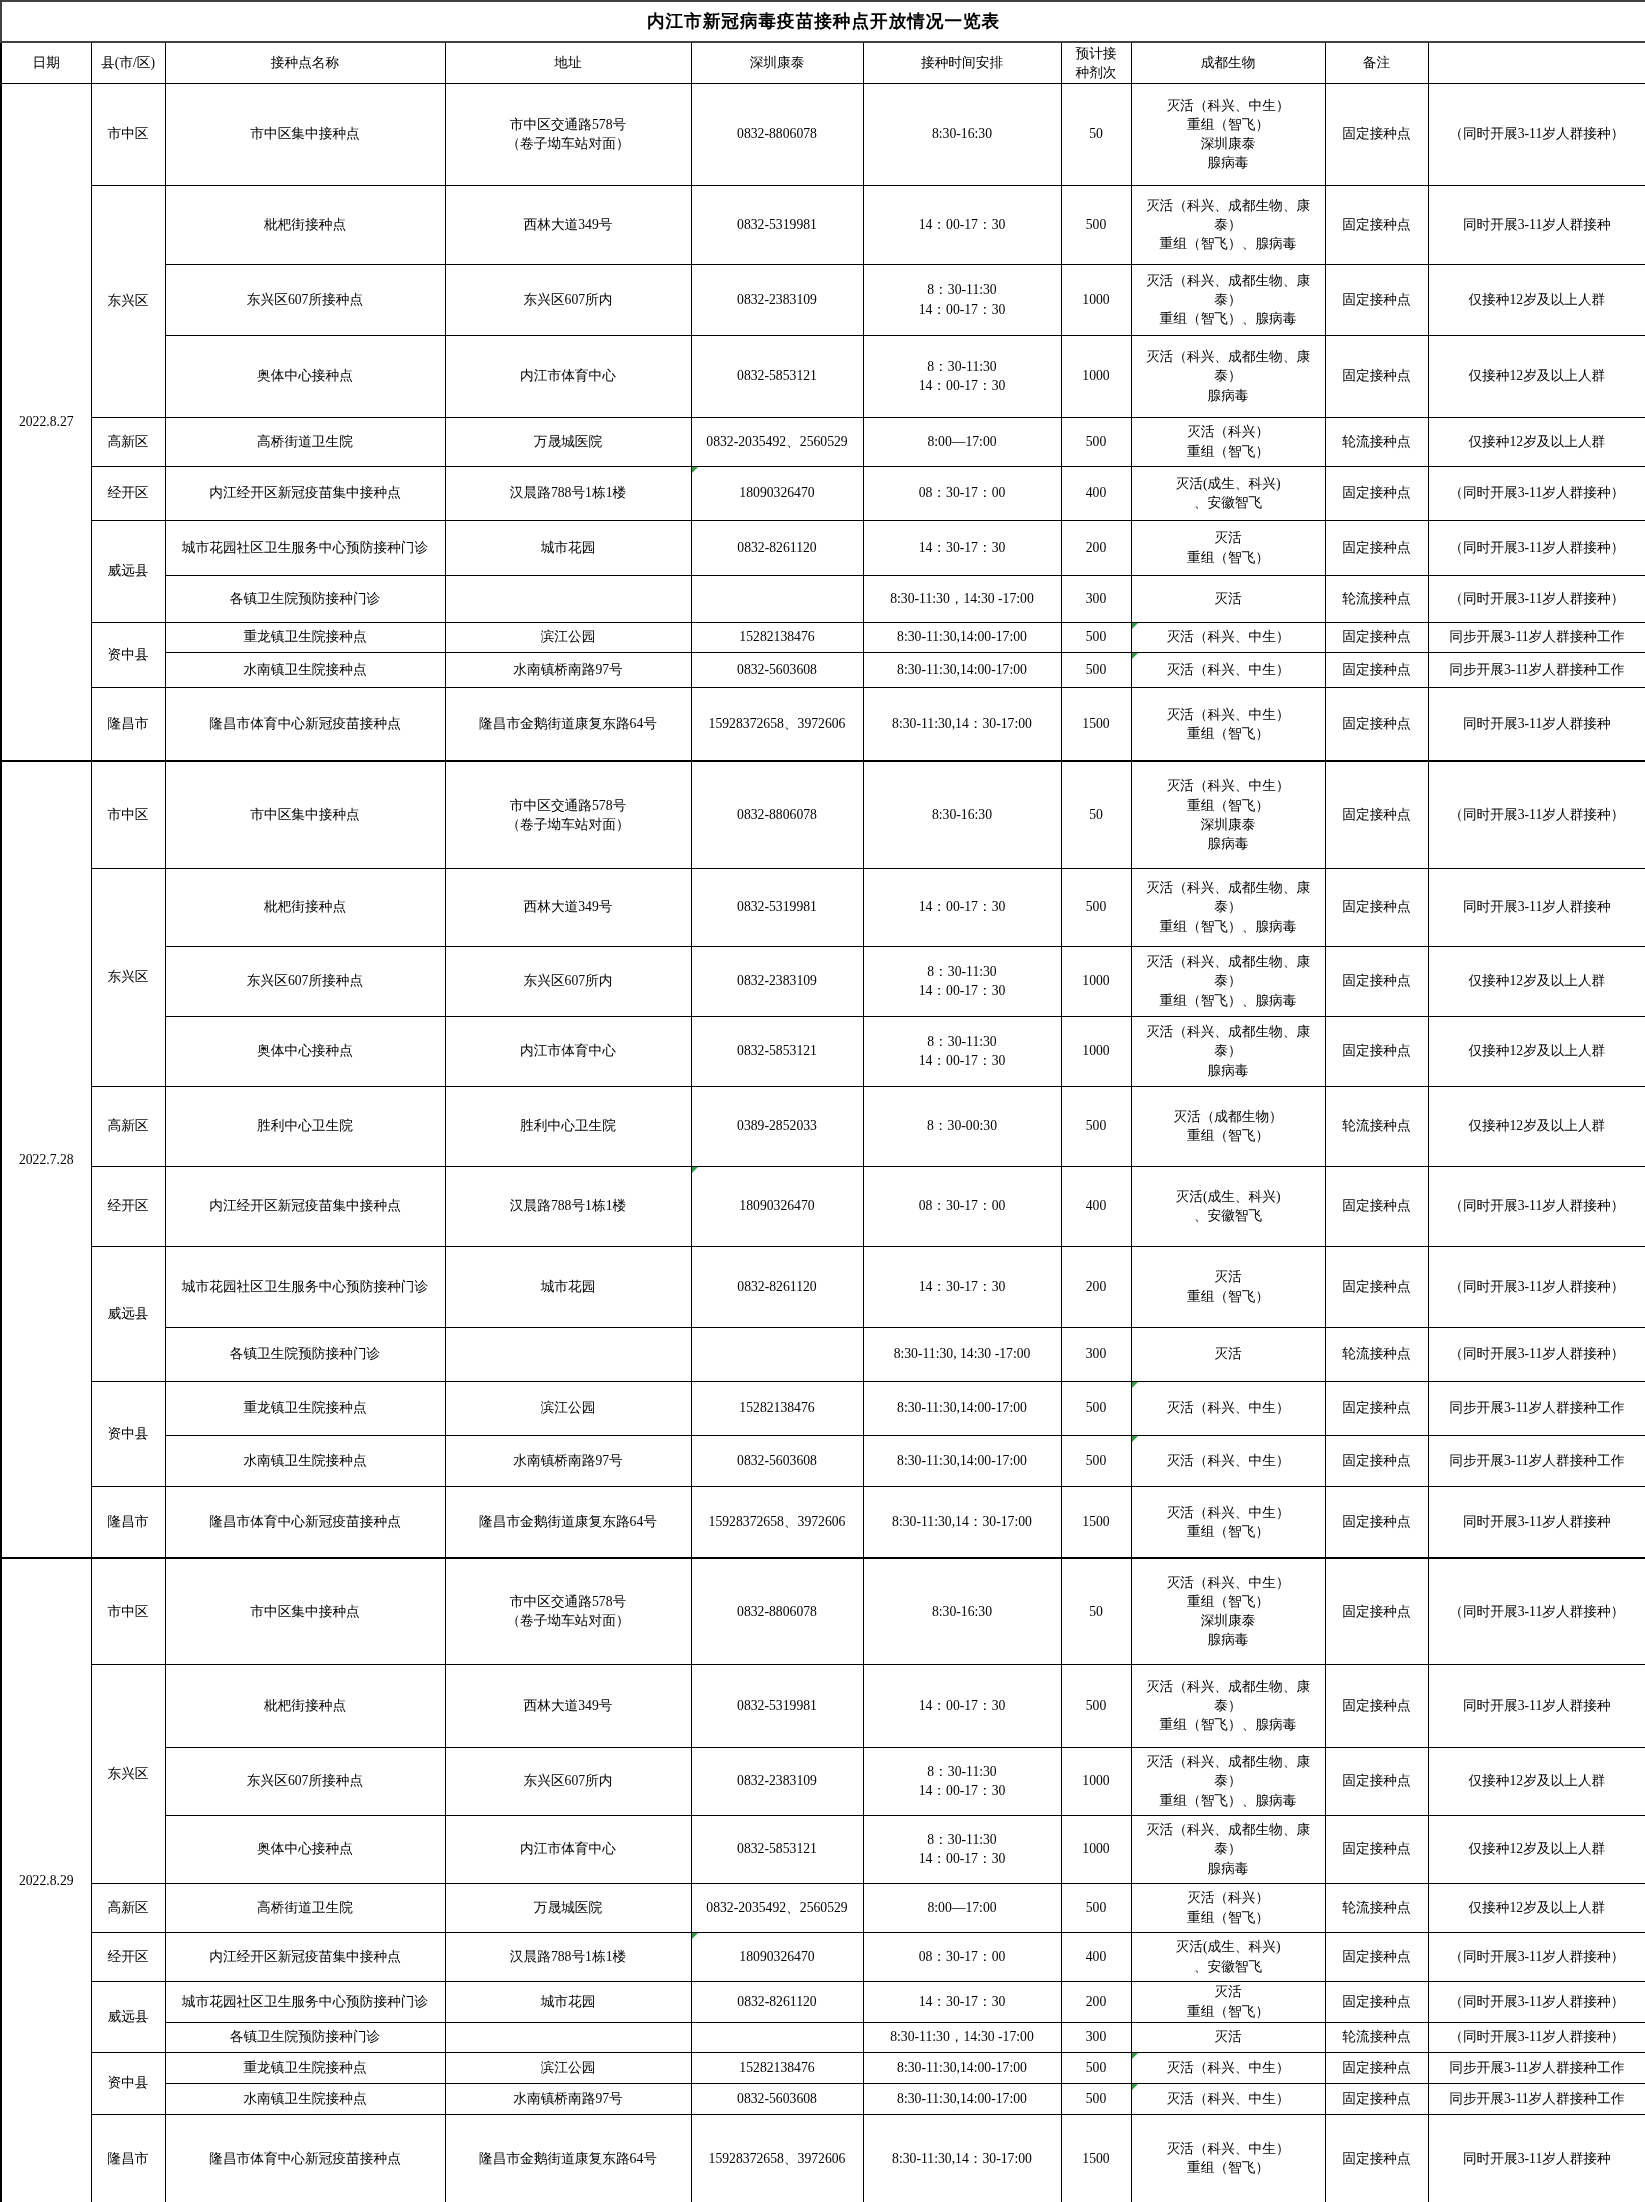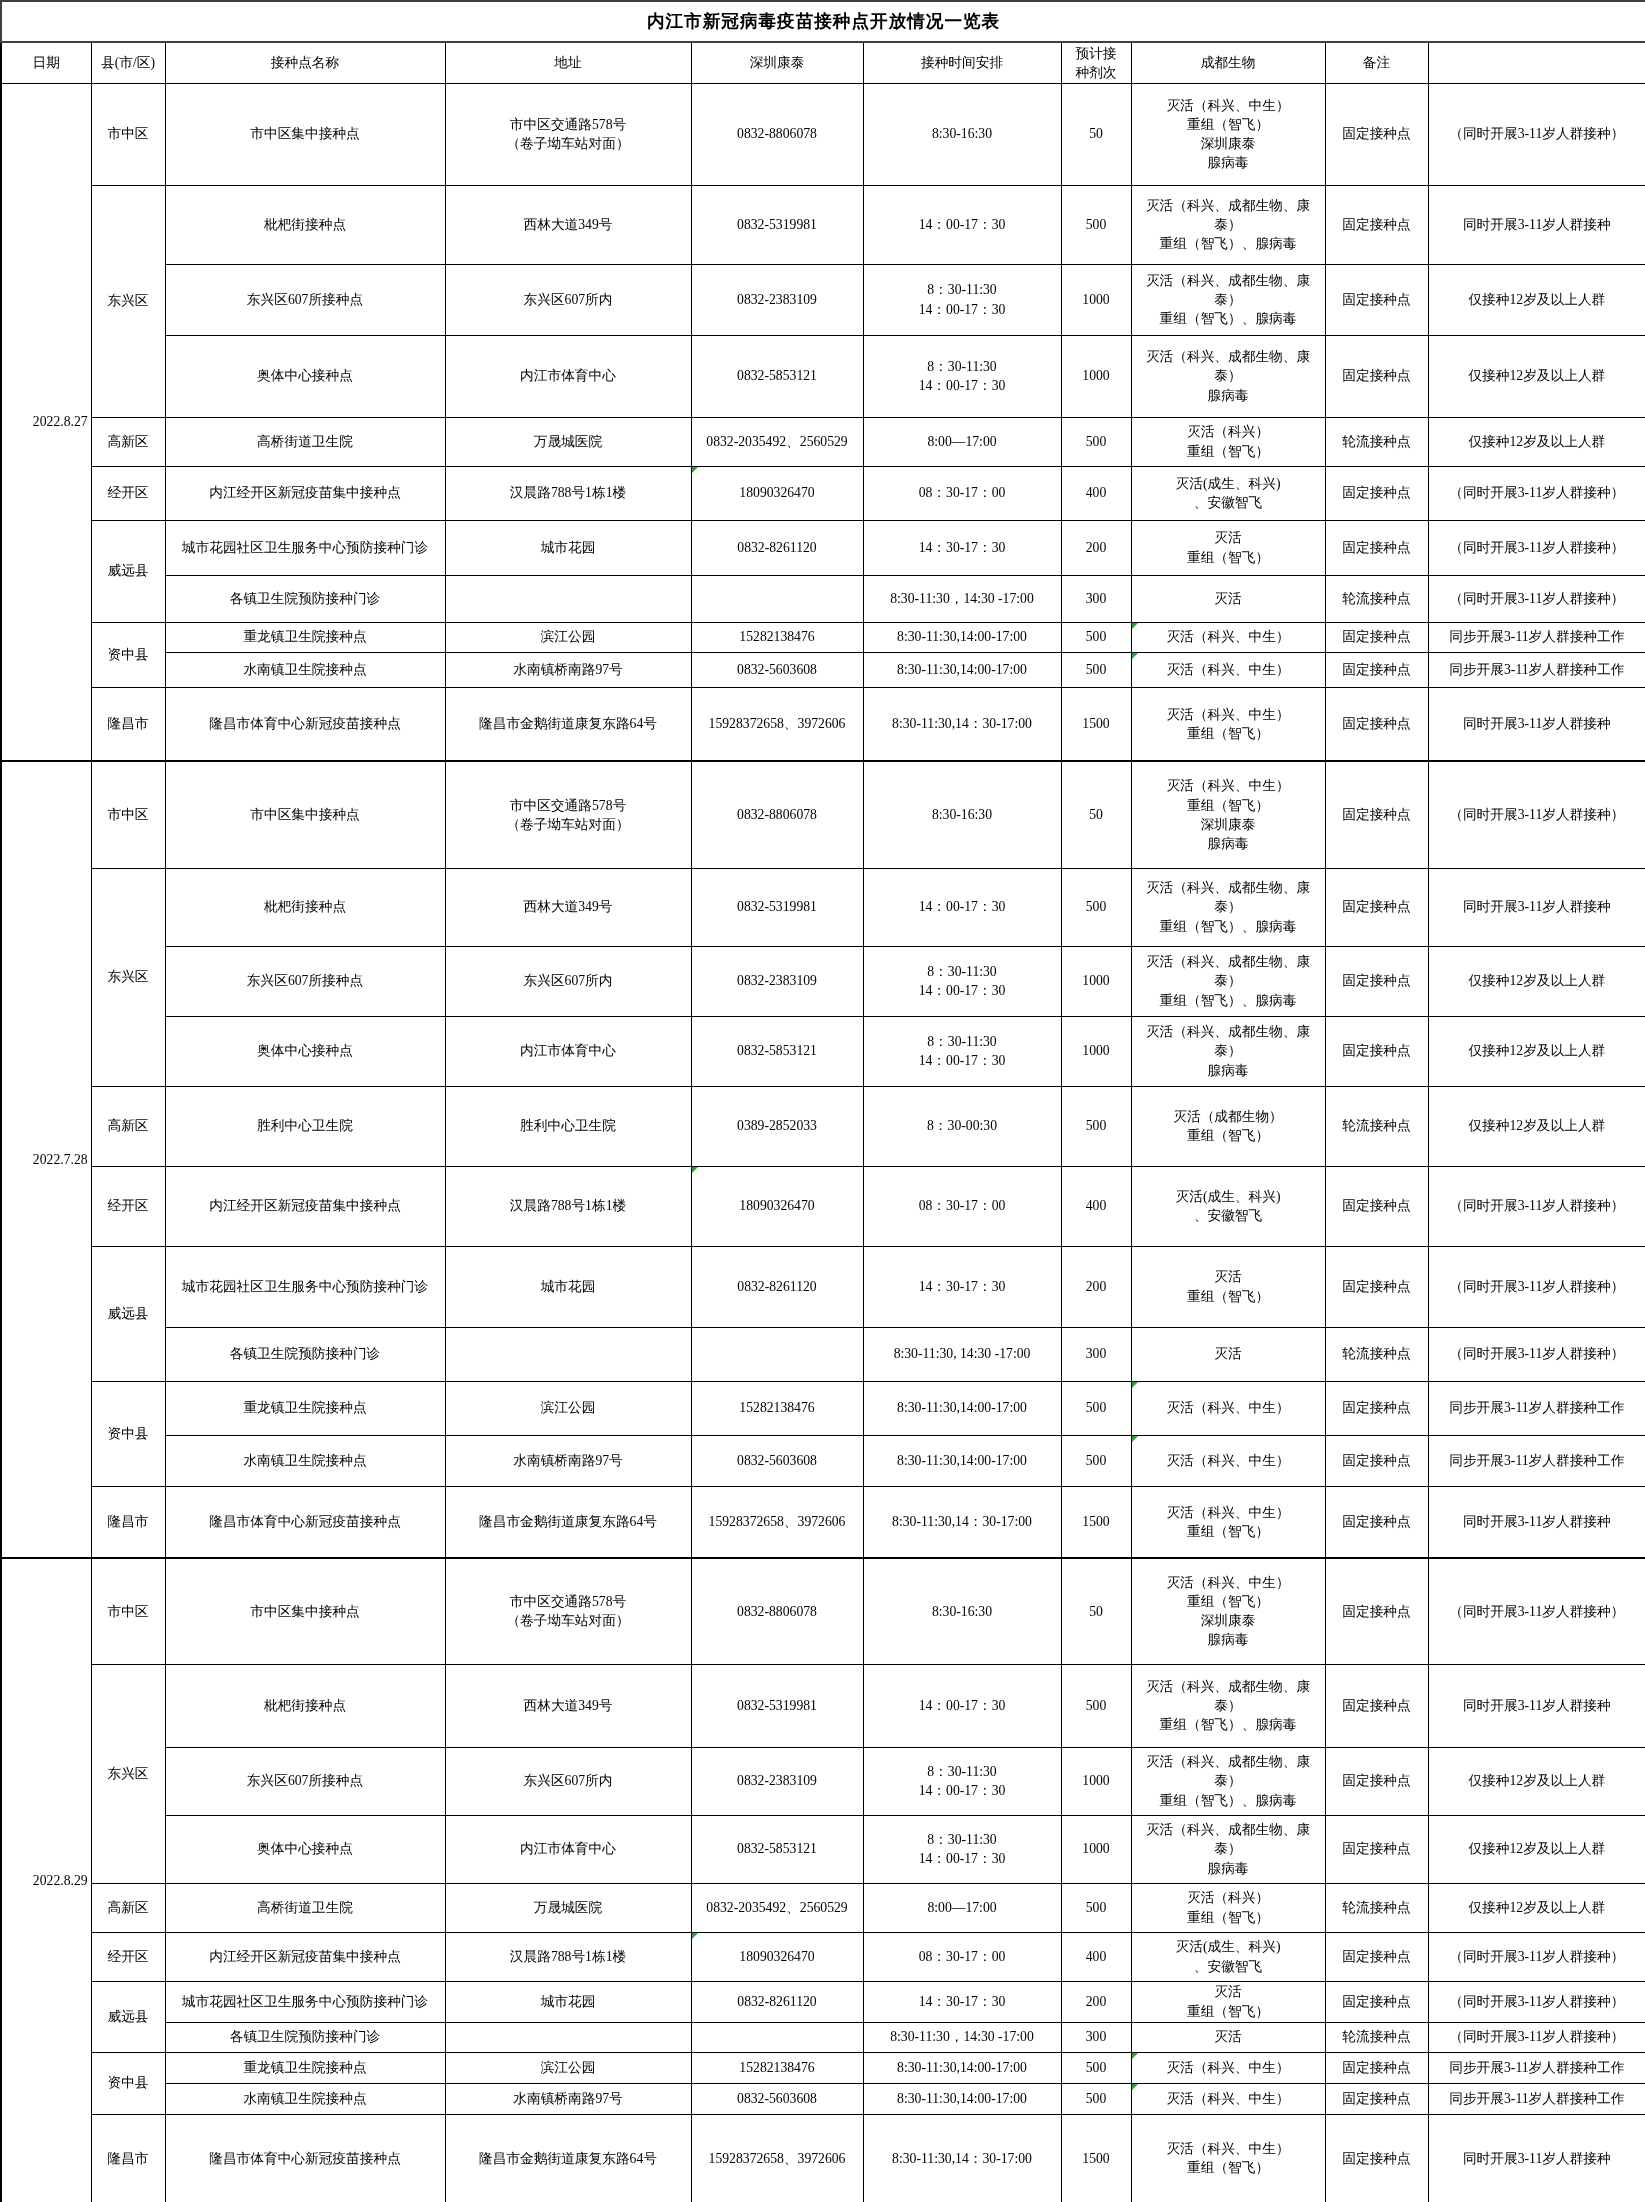--- a/index.html
+++ b/index.html
@@ -4,21 +4,21 @@
 <style>
   html,body{margin:0;padding:0;background:#fff;}
   .sheet{width:1645px;height:2202px;overflow:hidden;background:#fff;color:#000;
          font-family:"Liberation Serif","DejaVu Serif",serif;}
   table{border-collapse:collapse;table-layout:fixed;width:1645px;border:2px solid #000;}
   td{border:1px solid #000;text-align:center;vertical-align:middle;font-size:13.7px;
      line-height:1.4;white-space:pre-line;padding:0 2.9px;overflow:hidden;position:relative;}
   tr.title-row td{font-weight:bold;font-size:17.6px;border:2px solid #404040;letter-spacing:1px;margin-left:14px;}
   tr.head-row td{font-size:13.7px;}
   tr.gsep td{border-top:2px solid #000;}
-  td.date{font-size:13.7px;text-align:right;}
+  td.date{font-size:13.7px;}
   .gc{position:absolute;top:0;left:0;width:0;height:0;
       border-top:6.8px solid #2f9e3e;border-right:6.8px solid transparent;}
 </style>
 </head>
 <body>
 
 <div class="sheet">
   <table>
     <colgroup>
       <col style="width:90px">

